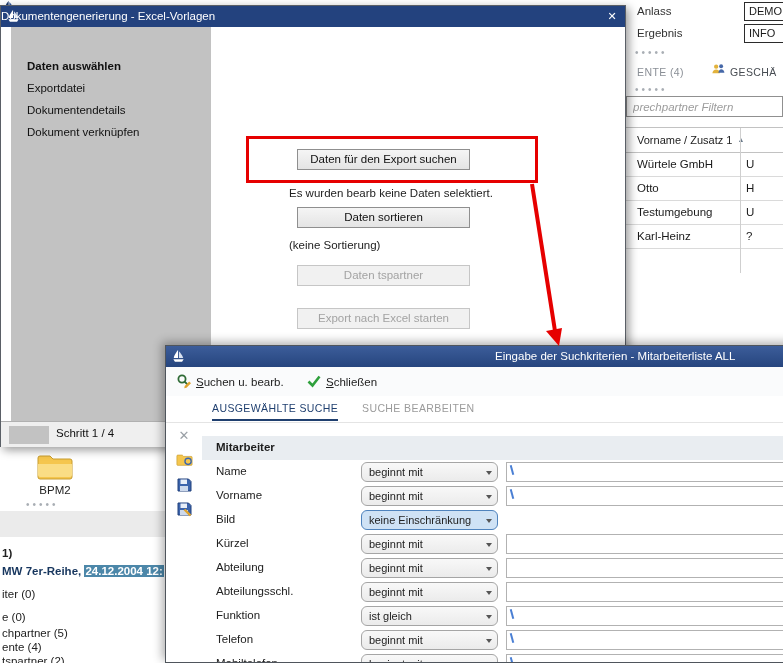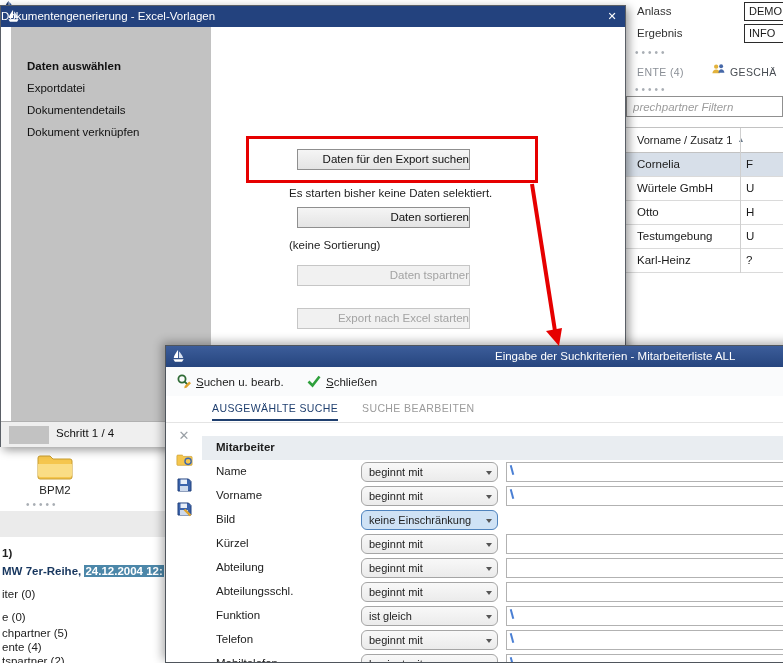--- a/index.html
+++ b/index.html
@@ -37,21 +37,21 @@
 
   
   .wizard{position:absolute;left:0;top:5px;width:626px;height:442px;background:#fff;border:1px solid #5a5f66;box-shadow:3px 3px 9px rgba(0,0,0,.4);z-index:10}
   .w-titlebar{position:absolute;left:0;top:0;right:0;height:21px;background:#23427e;color:#fff}
   .w-title{position:absolute;left:0;right:0;top:4px;text-align:left;font-size:11.5px}
   .w-close{position:absolute;right:4px;top:2px;width:18px;height:17px;text-align:center;color:#fff;font-size:11px;line-height:17px;cursor:default}
   .w-icon{position:absolute;left:5px;top:3px}
   .w-side{position:absolute;left:10px;top:21px;width:200px;height:394px;background:#c2c2c2;padding-top:28px}
   .w-step{height:22px;line-height:22px;padding-left:16px;color:#111;cursor:default}
   .w-step.active{font-weight:bold}
-  .wbtn{position:absolute;width:173px;height:21px;background:linear-gradient(#f5f5f5,#e4e4e4);border:1px solid #8f8f8f;font-size:11.5px;text-align:right;line-height:19px;color:#111;cursor:default}
+  .wbtn{position:absolute;width:173px;height:21px;background:linear-gradient(#f5f5f5,#e4e4e4);border:1px solid #8f8f8f;font-size:11.5px;text-align:center;line-height:19px;color:#111;cursor:default}
   .wbtn.disabled{background:#f1f1f1;border-color:#c6c6c6;color:#a3a3a3}
   .w-cap{position:absolute;font-size:11.5px;color:#222;white-space:nowrap}
   .w-footer{position:absolute;left:0;right:0;top:415px;height:26px;background:#efefef;border-top:1px solid #b0b0b0}
   .w-grayblock{position:absolute;left:8px;top:4px;width:40px;height:18px;background:#c2c2c2}
   .w-stepnum{position:absolute;left:55px;top:5px;color:#111}
 
   
   .swin{position:absolute;left:165px;top:345px;width:745px;height:318px;background:#fff;border:1px solid #4f555c;border-right:none;box-shadow:-3px -3px 9px rgba(0,0,0,.3);z-index:20;overflow:hidden}
   .s-titlebar{position:absolute;left:0;top:0;right:0;height:21px;background:linear-gradient(#3c5d9a,#26457e);color:#fff;overflow:hidden}
   .s-title{position:absolute;left:329px;top:4px;font-size:11.5px;white-space:nowrap}
@@ -114,24 +114,20 @@
     <span class="p-tab dark" style="left:105px;top:66px">GESCHÄ</span>
 
     <span class="dots" style="left:10px;top:84px">•••••</span>
 
     <input class="p-filter" placeholder="prechpartner Filtern" style="">
 
     <div class="p-table">
       <div class="p-thead">
         <span class="p-th"><span>Vorname / Zusatz 1</span><span class="p-sort">▲</span></span>
       </div>
-      <div class="p-row sel">
-        <span class="p-name">Cornelia</span>
-        <span class="p-code">F</span>
-      </div>
       <div class="p-row">
         <span class="p-name">Würtele GmbH</span>
         <span class="p-code">U</span>
       </div>
       <div class="p-row">
         <span class="p-name">Otto</span>
         <span class="p-code">H</span>
       </div>
       <div class="p-row">
         <span class="p-name">Testumgebung</span>
@@ -181,21 +177,21 @@
     </div>
 
     <div class="w-side">
       <div class="w-step active">Daten auswählen</div>
       <div class="w-step">Exportdatei</div>
       <div class="w-step">Dokumentendetails</div>
       <div class="w-step">Dokument verknüpfen</div>
     </div>
 
     <div class="wbtn" style="left:296px;top:143px">Daten für den Export suchen</div>
-    <div class="w-cap" style="left:288px;top:181px">Es starten bisher keine Daten selektiert.</div>
+    <div class="w-cap" style="left:288px;top:181px">Es wurden bearb keine Daten selektiert.</div>
     <div class="wbtn" style="left:296px;top:201px">Daten sortieren</div>
     <div class="w-cap" style="left:288px;top:233px">(keine Sortierung)</div>
     <div class="wbtn disabled" style="left:296px;top:259px">Daten tspartner</div>
     <div class="wbtn disabled" style="left:296px;top:302px">Export nach Excel starten</div>
 
     <div class="w-footer">
       <div class="w-grayblock"></div>
       <span class="w-stepnum">Schritt 1 / 4</span>
     </div>
   </div>

